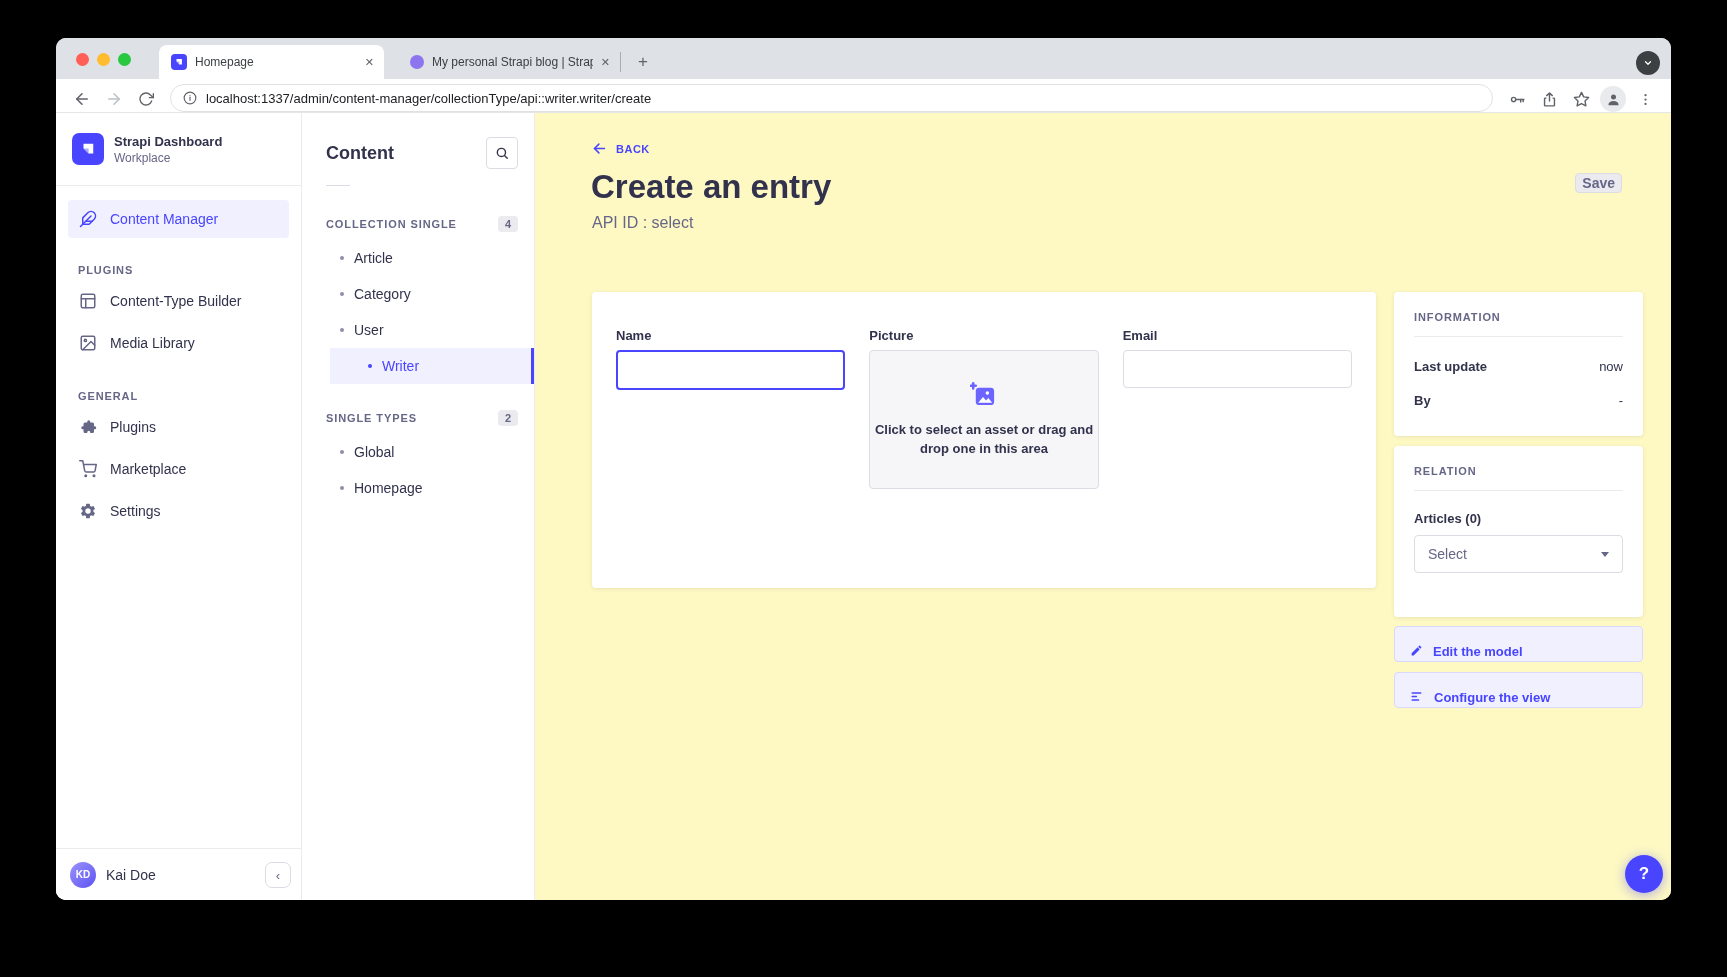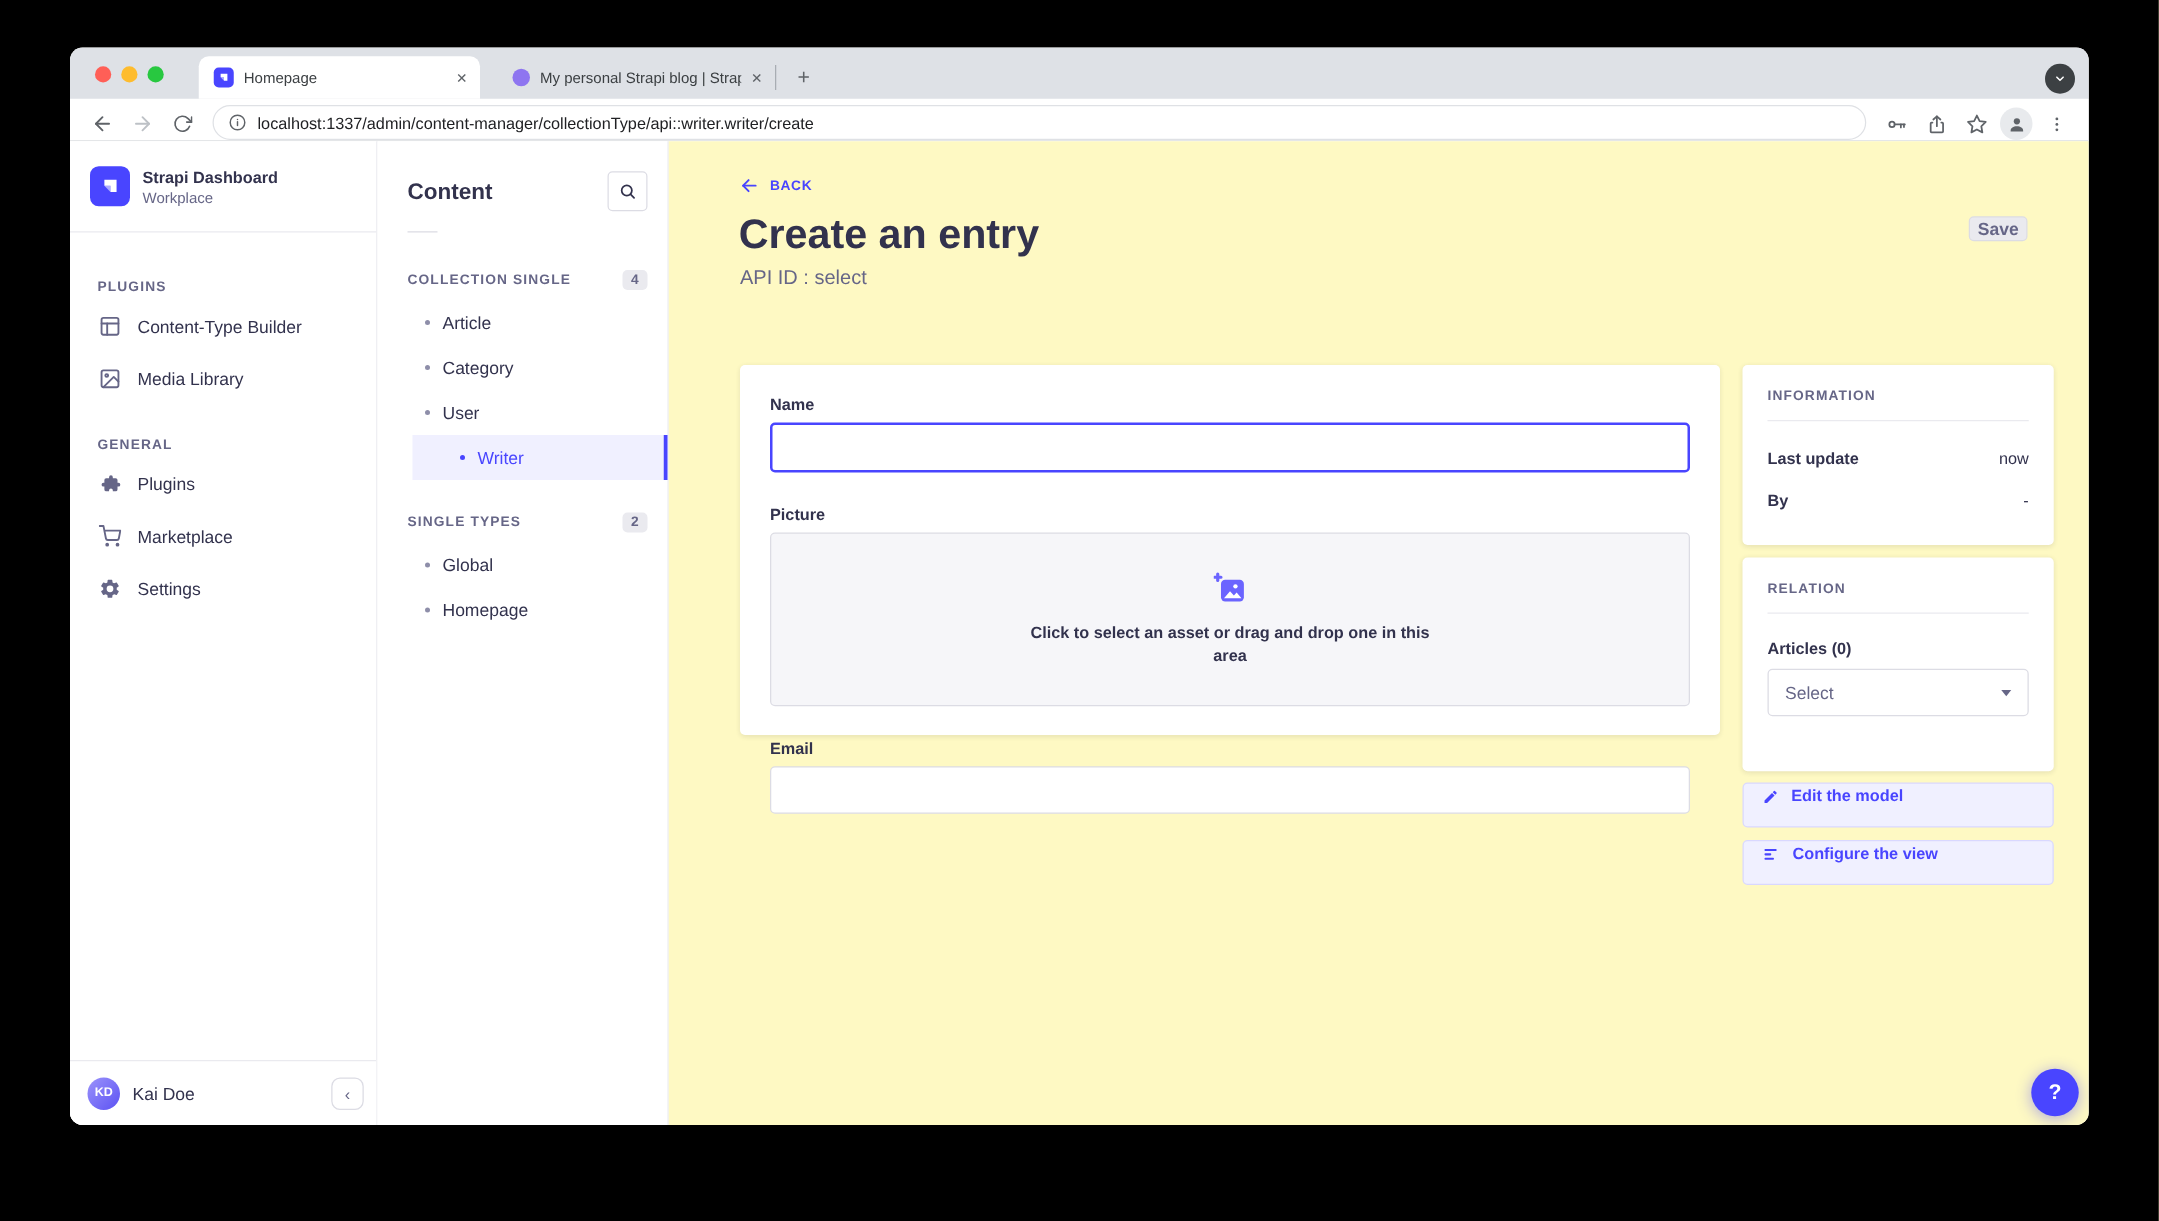--- a/index.html
+++ b/index.html
@@ -83,21 +83,21 @@
   .back{ position:absolute; left:57px; top:28px; display:flex; align-items:center; gap:9px;
          font-size:11px; font-weight:700; letter-spacing:.5px; color:#4945FF; text-decoration:none; }
   .h1{ position:absolute; left:56px; top:54px; font-size:33px; line-height:40px; font-weight:700; color:#32324D; }
   .api-id{ position:absolute; left:57px; top:101px; font-size:16px; color:#666687; }
   .save-btn{ position:absolute; right:49px; top:60px; height:20px; padding:0 6px; background:#EAEAEF;
              border:1px solid #DCDCE4; border-radius:4px; font-size:14px; font-weight:600; color:#666687;
              display:flex; align-items:center; font-family:inherit; }
 
   .card{ position:absolute; left:57px; top:179px; width:784px; height:296px; background:#fff; border-radius:4px;
          box-shadow:0 1px 4px rgba(33,33,52,.1); padding:24px; }
-  .form-grid{ display:grid; grid-template-columns:1fr; column-gap:24px; row-gap:26px; }
+  .form-grid{ display:grid; grid-template-columns:1fr 1fr 1fr; column-gap:24px; row-gap:26px;margin-top:12px; }
   .field-label{ display:block; font-size:13px; font-weight:700; color:#32324D; margin-bottom:7px; }
   .t-input{ width:100%; height:38px; border:1px solid #DCDCE4; border-radius:4px; background:#fff; padding:0 12px;
             font-size:14px; color:#32324D; font-family:inherit; outline:none; }
   .t-input.focused{ border:2px solid #4945FF; height:40px; }
   .upload{ height:139px; border:1px solid #DCDCE4; border-radius:4px; background:#F6F6F9;
            display:flex; flex-direction:column; align-items:center; justify-content:center; gap:13px; }
   .upload-text{ font-size:13px; font-weight:600; color:#32324D; text-align:center; max-width:320px; line-height:1.45; }
 
   .panel{ position:absolute; left:859px; top:179px; width:249px; }
   .pcard{ background:#fff; border-radius:4px; box-shadow:0 1px 4px rgba(33,33,52,.1); padding:19px 20px; }
@@ -107,21 +107,21 @@
   .pdivider{ height:1px; background:#EAEAEF; margin-top:13px; }
   .prow{ display:flex; justify-content:space-between; align-items:center; margin-top:22px; font-size:13px; }
   .prow + .prow{ margin-top:19px; }
   .prow .lbl{ font-weight:700; color:#32324D; }
   .prow .val{ color:#32324D; }
   .rel-label{ font-size:13px; font-weight:700; color:#32324D; margin-top:20px; }
   .select{ margin-top:9px; height:38px; border:1px solid #DCDCE4; border-radius:4px; background:#fff;
            display:flex; align-items:center; justify-content:space-between; padding:0 13px; font-size:14px; color:#666687; }
   .caret{ width:0; height:0; border-left:4px solid transparent; border-right:4px solid transparent; border-top:5px solid #666687; }
   .action{ height:33px; margin-top:10px; background:#F0F0FF; border:1px solid #D9D8FF; border-radius:4px;
-           display:flex; align-items:flex-end; gap:10px; padding:17px 15px; font-size:13px; font-weight:700; color:#4945FF; width:100%;
+           display:flex; align-items:flex-start; gap:10px; padding:17px 15px; font-size:13px; font-weight:700; color:#4945FF; width:100%;
            font-family:inherit; }
   .action.first{ margin-top:9px; }
 
   .help-fab{ position:absolute; left:1569px; top:817px; width:38px; height:38px; border-radius:50%; background:#4945FF;
              color:#fff; font-size:17px; font-weight:700; display:flex; align-items:center; justify-content:center;
              box-shadow:0 2px 12px rgba(73,69,255,.45); }
 </style>
 </head>
 <body>
 
@@ -236,20 +236,30 @@
               <polygon points="6,11.5 12.5,11.5 12.5,18" fill="#fff" opacity=".55"></polygon>
             </svg>
         </span>
         <span>
           <div class="brand-title">Strapi Dashboard</div>
           <div class="brand-sub">Workplace</div>
         </span>
       </div>
 
       <div class="nav">
+        <div class="nav-item active">
+          <span class="side-ico" style="color:#4945FF">
+            <svg width="18" height="18" viewBox="0 0 24 24" fill="none" stroke="currentColor" stroke-width="2" stroke-linecap="round" stroke-linejoin="round">
+                <path d="M20.24 12.24a6 6 0 0 0-8.49-8.49L5 10.5V19h8.5z"></path>
+                <line x1="16" y1="8" x2="2" y2="22"></line>
+                <line x1="17.5" y1="15" x2="9" y2="15"></line>
+              </svg>
+          </span>
+          <span>Content Manager</span>
+        </div>
 
         <div class="section">
           <div class="section-label">PLUGINS</div>
           <div class="side-item">
             <span class="side-ico">
               <svg width="18" height="18" viewBox="0 0 24 24" fill="none" stroke="currentColor" stroke-width="2" stroke-linecap="round" stroke-linejoin="round">
                   <rect x="3" y="3" width="18" height="18" rx="2"></rect>
                   <line x1="3" y1="9" x2="21" y2="9"></line>
                   <line x1="9" y1="21" x2="9" y2="9"></line>
                 </svg>

